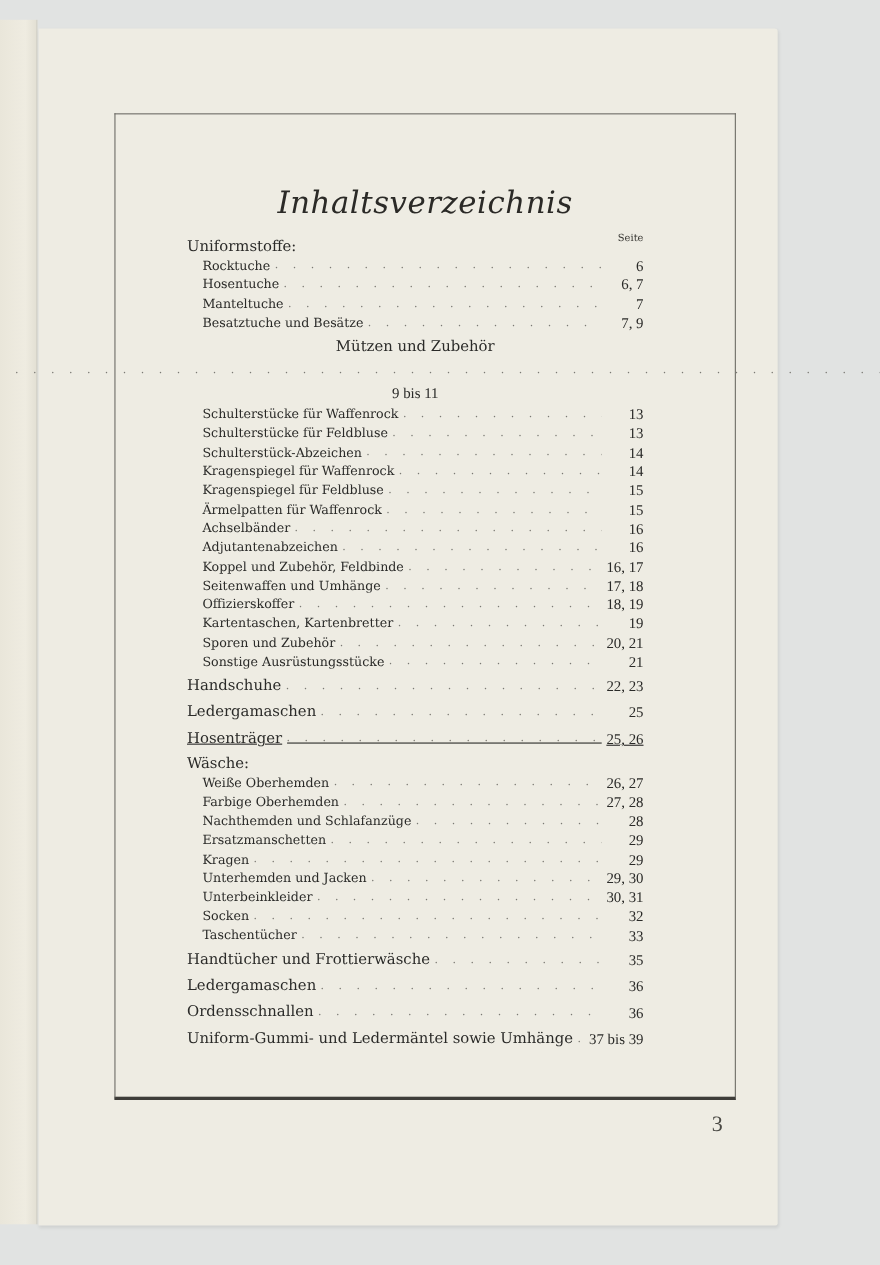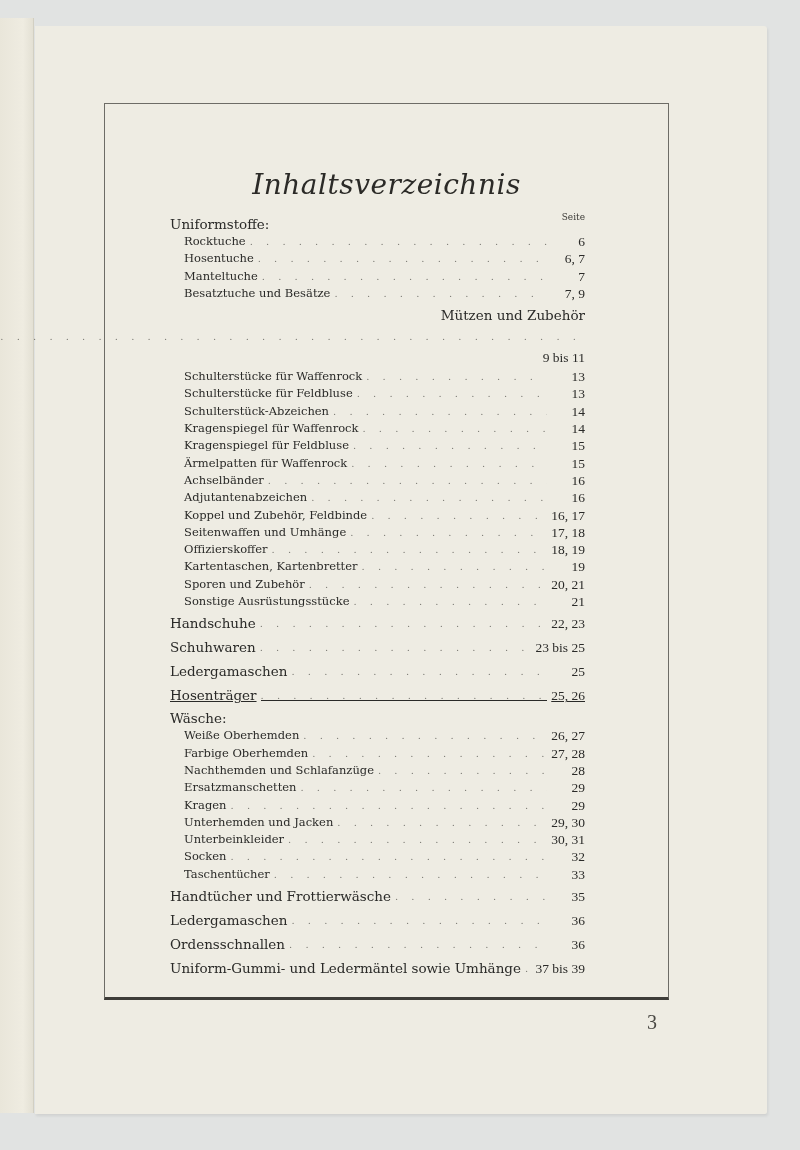--- a/index.html
+++ b/index.html
@@ -8,21 +8,21 @@
     background:#e1e3e2;
     font-family:"DejaVu Serif", serif;
     color:#2a2a28;
   }
   .left-page {
     position:absolute; left:0; top:18px; width:33px; height:1095px;
     background:linear-gradient(90deg,#e9e6da 0%,#efece1 70%,#e3e0d4 100%);
     border-right:1px solid #d2cfc2;
   }
   .page {
-    position:absolute; left:35px; top:26px; width:732px; height:1088px;
+    position:absolute; left:35px; top:26px; width:672px; height:1088px;
     background:#eeece3;
     box-shadow: 1px 2px 3px rgba(0,0,0,0.08);
     border-radius:0 3px 2px 0;
   }
   .frame {
     position:absolute; left:69px; top:77px; width:563px; height:893px;
     border:1px solid #6d6c66;
     border-bottom:3px solid #3e3d39;
   }
   .title {
@@ -33,21 +33,21 @@
     color:#2b2a27;
     font-style:italic;
   }
   .toc {
     position:absolute; left:65px; width:415px; top:108px;
   }
   .seite {
     position:absolute; right:0; top:0; font-size:9px; color:#3a3935;
   }
   .row {
-    display:flex; align-items:flex-end;
+    display:flex; align-items:center;
     font-size:12.5px; line-height:16.6px;
     white-space:nowrap;
   }
   .row.main { font-size:13.5px; line-height:21px; }
   .row.group { font-size:13.5px; line-height:18px; }
   .row.sub { padding-left:14px; font-size:11.5px; line-height:17.3px; }
   .row .label { flex:0 0 auto; }
   .row .dots {
     flex:1 1 auto; overflow:hidden; margin:0 4px;
     color:#7b7a74; letter-spacing:5px; font-size:10px;
@@ -170,25 +170,20 @@
             <span class="label">Sonstige Ausrüstungsstücke</span>
             <span class="dots"></span>
             <span class="page-ref">21</span>
           </div>
           <div class="row main" style="margin-top: 3px;">
             <span class="label">Handschuhe</span>
             <span class="dots"></span>
             <span class="page-ref">22, 23</span>
           </div>
           <div class="row main" style="margin-top: 3px;">
-            <span class="label">Schuhwaren</span>
-            <span class="dots"></span>
-            <span class="page-ref">23 bis 25</span>
-          </div>
-          <div class="row main" style="margin-top: 3px;">
             <span class="label">Ledergamaschen</span>
             <span class="dots"></span>
             <span class="page-ref">25</span>
           </div>
           <div class="row main" style="margin-top: 3px; text-decoration: underline;">
             <span class="label">Hosenträger</span>
             <span class="dots"></span>
             <span class="page-ref">25, 26</span>
           </div>
           <div class="row group" style="margin-top: 3px;">

